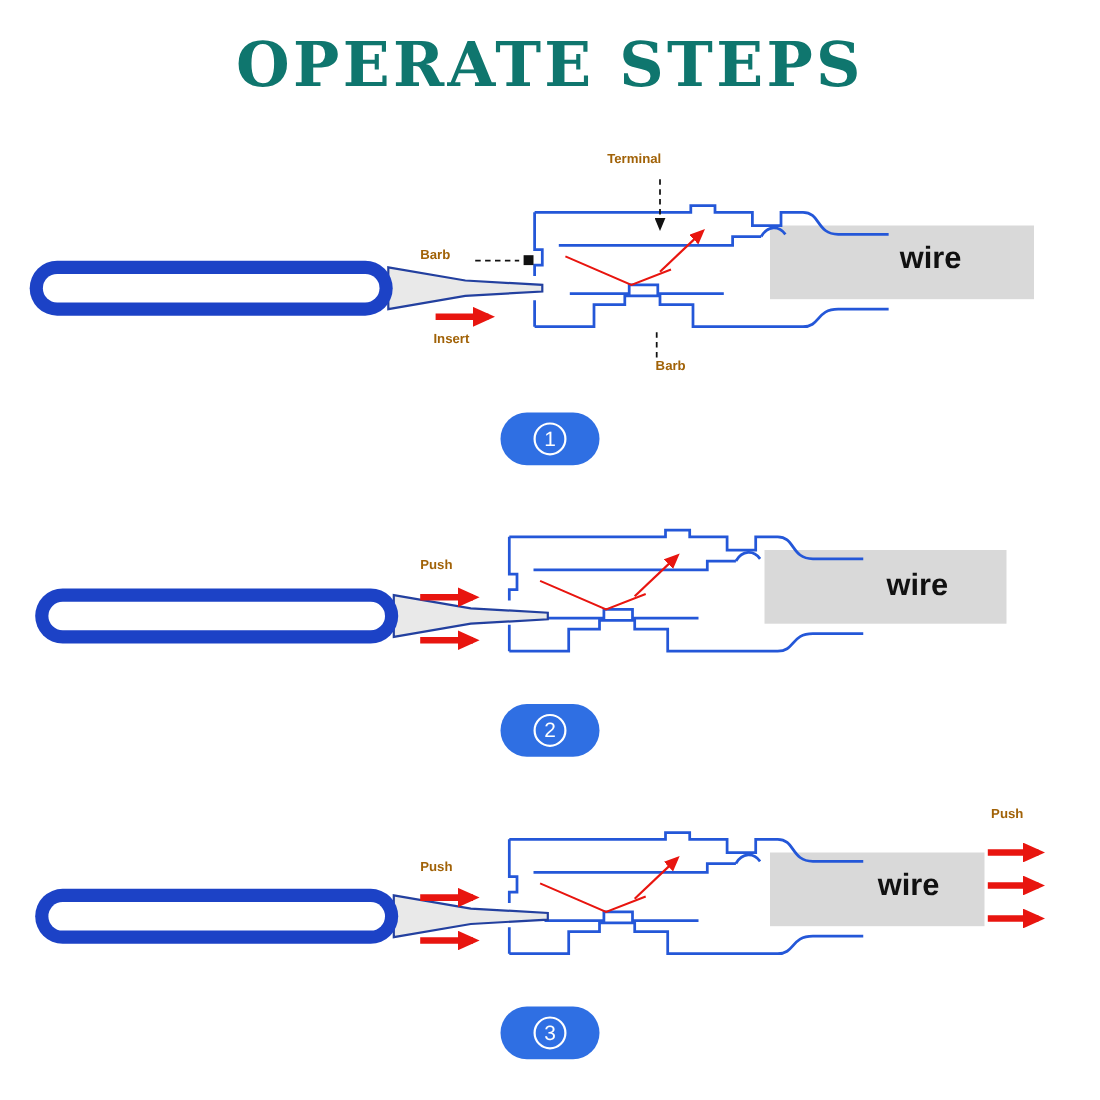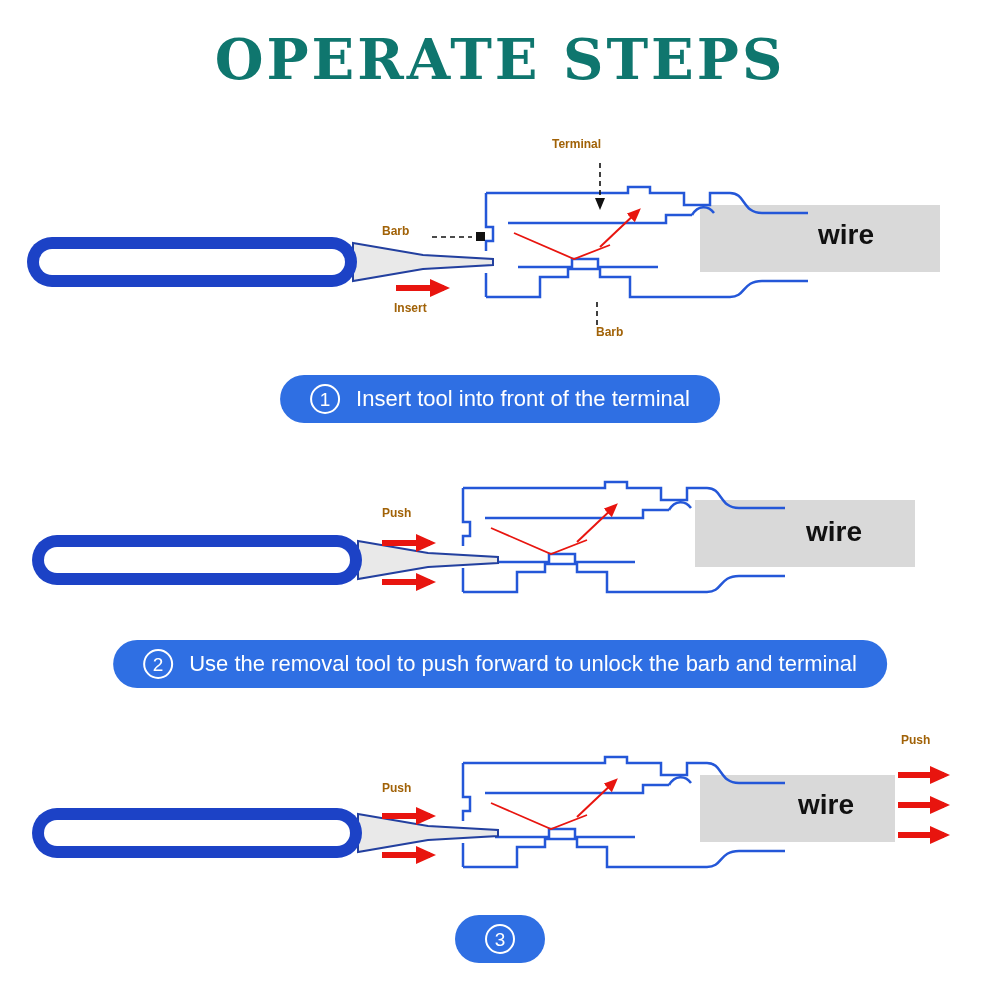--- a/index.html
+++ b/index.html
@@ -90,37 +90,35 @@
       <line x1="396" y1="163" x2="444" y2="163" stroke="#e8150f" stroke-width="6" marker-end="url(#mk-red)"></line>
       <line x1="597" y1="200" x2="597" y2="176" stroke="#111111" stroke-width="1.6" stroke-dasharray="5,4"></line>
     </svg>
     <div class="lbl" style="left:552px; top:12px;">Terminal</div>
     <div class="lbl" style="left:382px; top:99px;">Barb</div>
     <div class="lbl" style="left:394px; top:176px;">Insert</div>
     <div class="lbl" style="left:578px; top:200px;margin-left:18px;">Barb</div>
     <div class="wire-lbl" style="left:818px; top:94px;">wire</div>
     <div class="pill" style="top:250px;">
       <span class="num">1</span>
-      <span>Insert tool into front of the terminal</span>
     </div>
   </div>
 
   <div class="section" id="section-2">
     <svg width="1000" height="170" viewBox="0 0 1000 170">
       <rect x="695" y="30" width="220" height="67" fill="#d9d9d9"></rect>
       <use href="#sym-terminal" x="455" y="8" width="330" height="124"></use>
       <use href="#sym-tool" x="30" y="58" width="470" height="64"></use>
       <line x1="382" y1="73" x2="430" y2="73" stroke="#e8150f" stroke-width="6" marker-end="url(#mk-red)"></line>
       <line x1="382" y1="112" x2="430" y2="112" stroke="#e8150f" stroke-width="6" marker-end="url(#mk-red)"></line>
     </svg>
     <div class="lbl" style="left:382px; top:36px;">Push</div>
     <div class="wire-lbl" style="left:806px; top:46px;">wire</div>
     <div class="pill" style="top:170px;">
       <span class="num">2</span>
-      <span>Use the removal tool to push forward to unlock the barb and terminal</span>
     </div>
   </div>
 
   <div class="section" id="section-3">
     <svg width="1000" height="180" viewBox="0 0 1000 180">
       <rect x="700" y="50" width="195" height="67" fill="#d9d9d9"></rect>
       <use href="#sym-terminal" x="455" y="28" width="330" height="124"></use>
       <use href="#sym-tool" x="30" y="76" width="470" height="64"></use>
       <line x1="382" y1="91" x2="430" y2="91" stroke="#e8150f" stroke-width="6" marker-end="url(#mk-red)"></line>
       <line x1="382" y1="130" x2="430" y2="130" stroke="#e8150f" stroke-width="6" marker-end="url(#mk-red)"></line>

